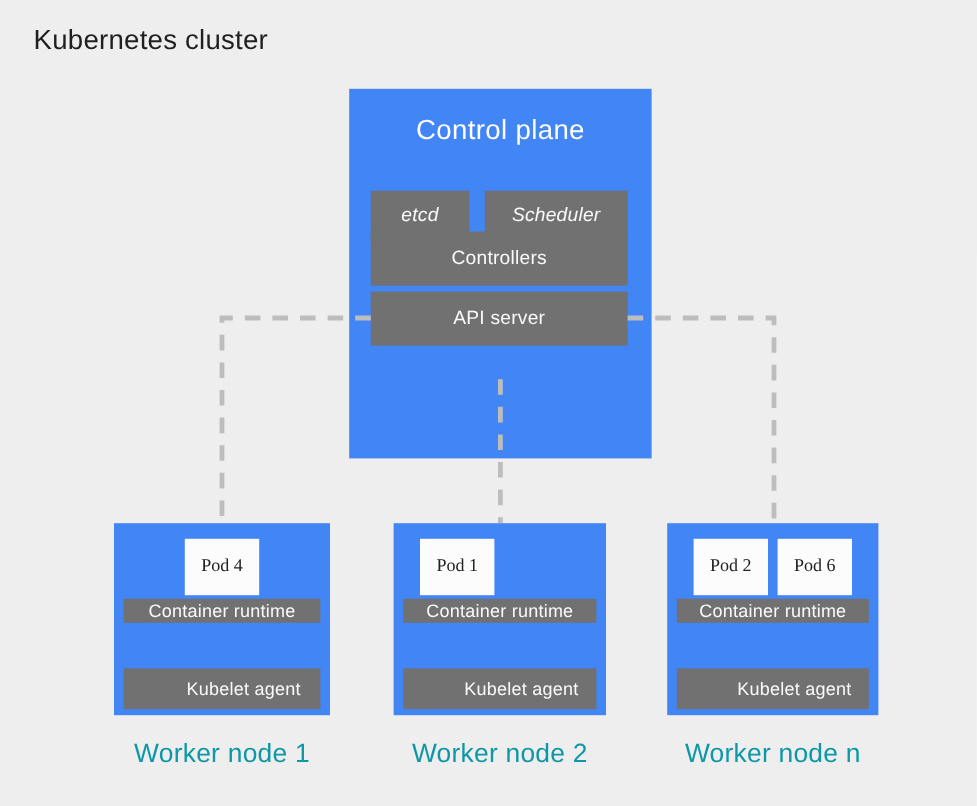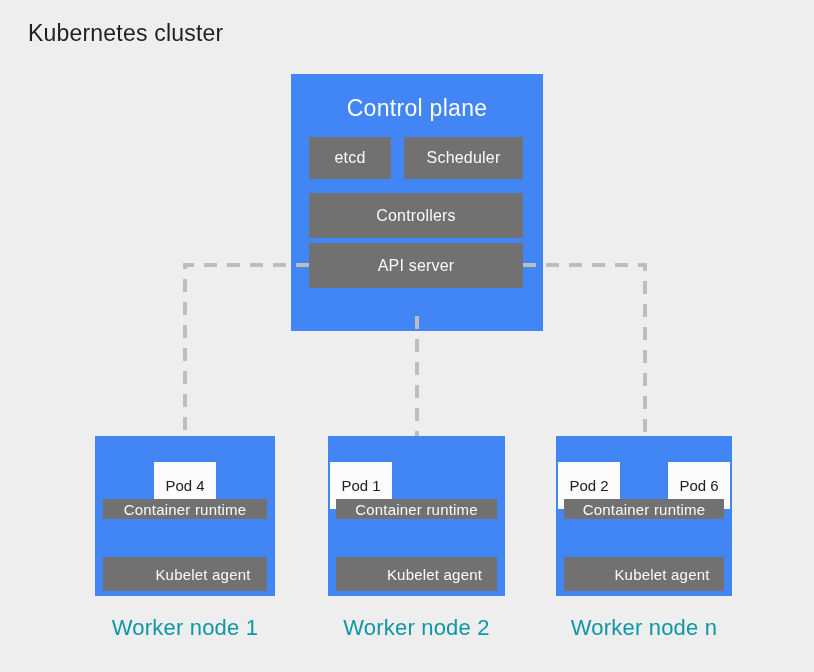--- a/index.html
+++ b/index.html
@@ -10,36 +10,36 @@
     font-family:"Liberation Sans",sans-serif;
     overflow:hidden;
   }
   .main-title{
     position:absolute;left:28px;top:20px;
     font-size:23px;color:var(--title-text,#1f1f1f);
     letter-spacing:.2px;
   }
   
   .control-plane{
-    position:absolute;left:291px;top:74px;width:252px;height:257px;
+    position:absolute;left:291px;top:74px;width:252px;height:308px;
     background:var(--node-blue,#4285f4);
   }
   .cp-title{
     position:absolute;top:21px;left:0;right:0;
     text-align:center;font-size:23px;color:#fdfdfd;letter-spacing:.3px;
   }
   .comp{
     background:var(--component-gray,#717171);
     color:var(--light-text,#fafafa);
     display:flex;align-items:center;justify-content:center;
     font-size:16px;letter-spacing:.2px;
   }
   .cp-row{
-    position:absolute;top:63px;left:18px;width:214px;height:42px;
-    display:flex;gap:13px;
+    position:absolute;top:85px;left:18px;width:214px;height:42px;
+    display:flex;gap:13px;font-style:italic;
   }
   .cp-row .comp-etcd{width:82px;}
   .cp-row .comp-scheduler{flex:1;}
   .cp-controllers{position:absolute;top:119px;left:18px;width:214px;height:45px;}
   .cp-api{position:absolute;top:169px;left:18px;width:214px;height:45px;}
   
   .connectors{
     position:absolute;left:0;top:0;width:814px;height:672px;
     pointer-events:none;
   }
@@ -51,22 +51,22 @@
   }
   
   .worker{
     position:absolute;top:436px;height:160px;
     background:var(--node-blue,#4285f4);
   }
   .worker.n1{left:95px;width:180px;}
   .worker.n2{left:328px;width:177px;}
   .worker.n3{left:556px;width:176px;}
   .pods{
-    position:absolute;top:26px;left:0;right:0;height:47px;
-    display:flex;padding:0 2px;box-sizing:border-box;
+    position:absolute;top:13px;left:0;right:0;height:47px;
+    display:flex;padding:0 22px;box-sizing:border-box;font-family:Liberation Serif, serif;
   }
   .pods.single{justify-content:center;}
   .pods.double{justify-content:space-between;}
   .pod{
     width:62px;height:47px;
     background:var(--pod-white,#fcfcfc);
     color:var(--dark-text,#202124);
     display:flex;align-items:center;justify-content:center;
     font-size:15px;
   }

